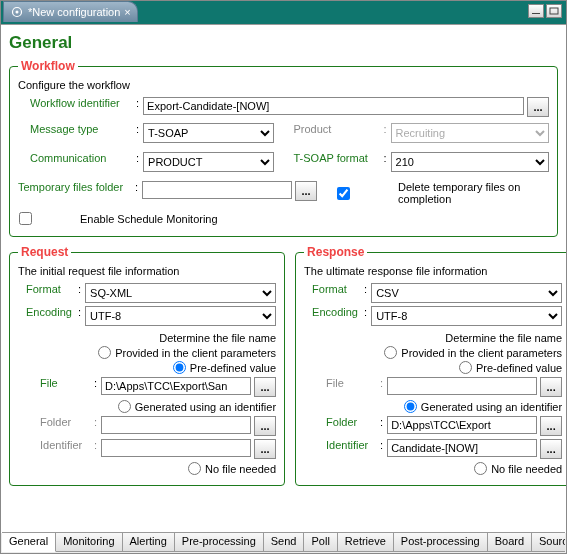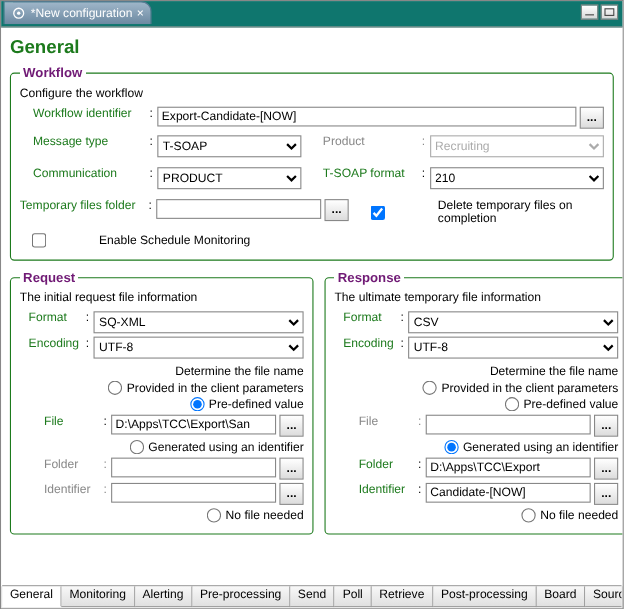--- a/index.html
+++ b/index.html
@@ -71,21 +71,21 @@
     font-weight: bold;
     margin: 2px 0 6px 0;
   }
   fieldset.group {
     border: 1px solid #1d7a1d;
     border-radius: 4px;
     padding: 6px 8px 8px 8px;
     margin: 0 0 8px 0;
   }
   fieldset.group > legend {
-    color: #701a75;
+    color: #ef4444;
     font-weight: bold;
     font-size: 12px;
     padding: 0 3px;
   }
   .desc { margin: 0 0 6px 0; }
   .row { display: flex; align-items: flex-start; margin: 3px 0; }
   .lbl { color: #1d7a1d; }
   .lbl.disabled { color: #888; }
   .colon { margin: 0 4px 0 2px; }
   input.text {
@@ -231,21 +231,21 @@
         <span class="colon">:</span>
         <input class="text" style="flex: 1 1 0%;" value="">
         <div class="browse-btn">...</div>
       </div>
       <div class="row chk-row" style="flex:1">
         <input type="checkbox" checked="" style="">
         <span>Delete temporary files on completion</span>
       </div>
     </div>
 
-    <div class="row chk-row" style="margin-left:11px; margin-top:4px">
+    <div class="row chk-row" style="margin-left:1px; margin-top:4px">
       <input type="checkbox" style="">
       <span>Enable Schedule Monitoring</span>
     </div>
   </fieldset>
 
   <div class="two-col">
 
     <fieldset class="group">
       <legend>Request</legend>
       <div class="desc">The initial request file information</div>
@@ -294,21 +294,21 @@
         <div class="browse-btn">...</div>
       </div>
       <label class="radio-row">
         <input type="radio" name="req" style="">
         <span>No file needed</span>
       </label>
     </fieldset>
 
     <fieldset class="group">
       <legend>Response</legend>
-      <div class="desc">The ultimate temporary file information</div>
+      <div class="desc">The ultimate response file information</div>
 
       <div class="row">
         <span class="lbl" style="width:50px; margin-left:8px">Format</span>
         <span class="colon">:</span>
         <select class="combo" style="flex:1"><option>CSV</option></select>
       </div>
       <div class="row">
         <span class="lbl" style="width:50px; margin-left:8px">Encoding</span>
         <span class="colon">:</span>
         <select class="combo" style="flex:1"><option>UTF-8</option></select>

